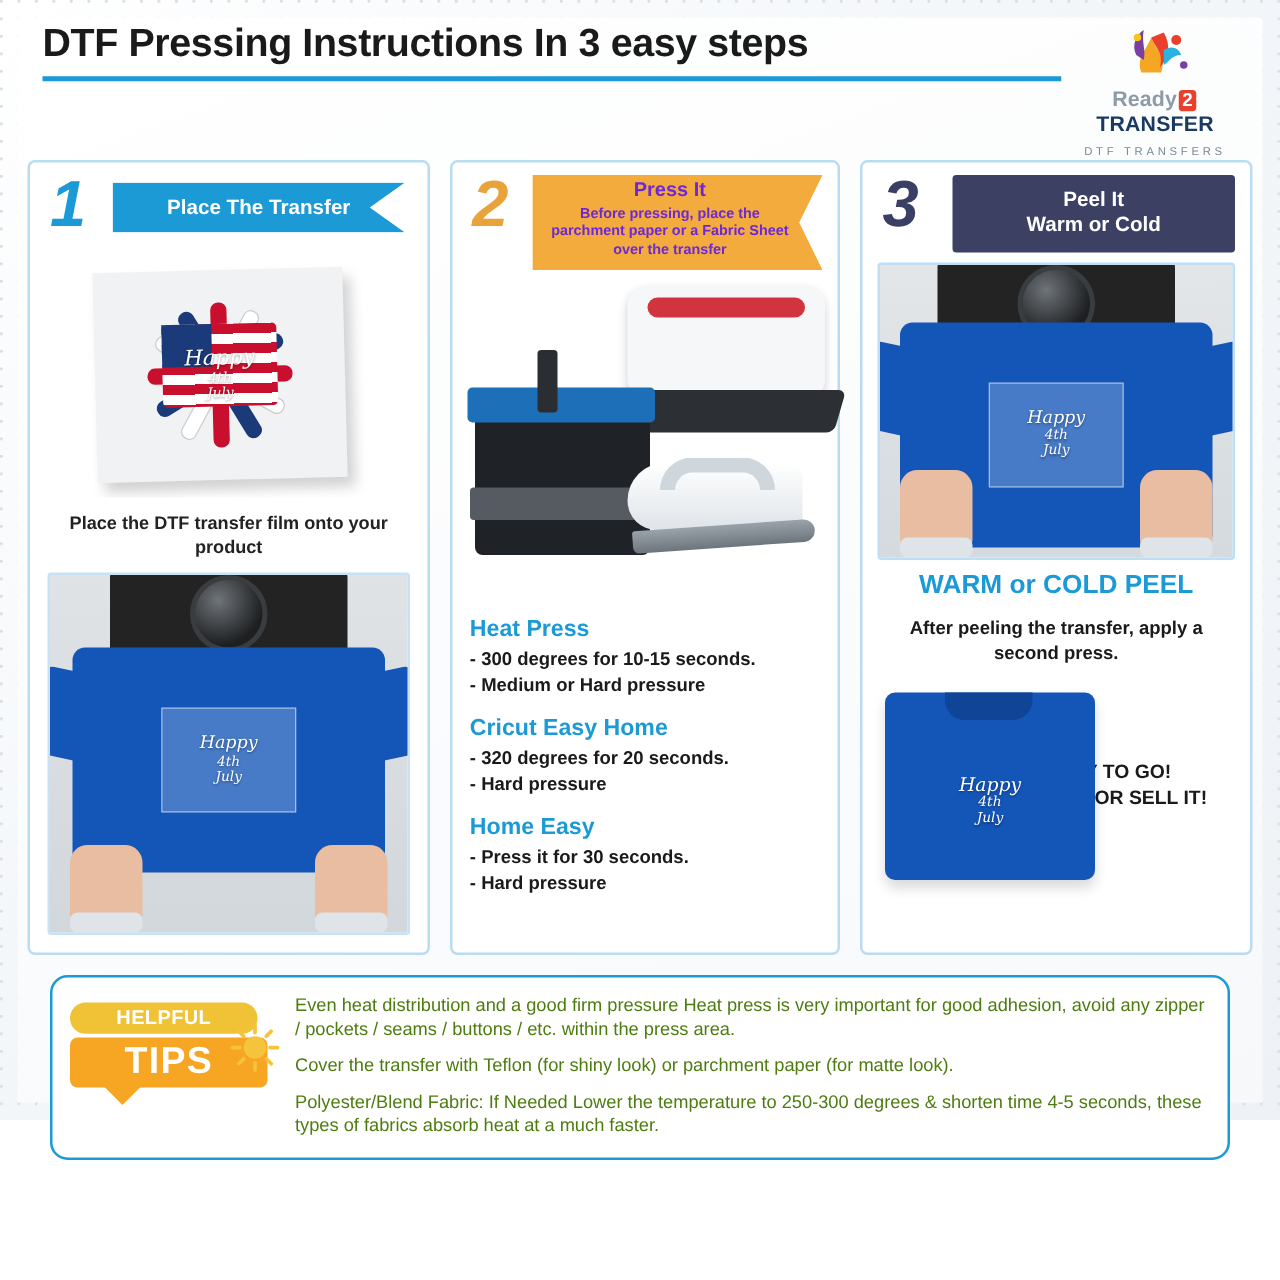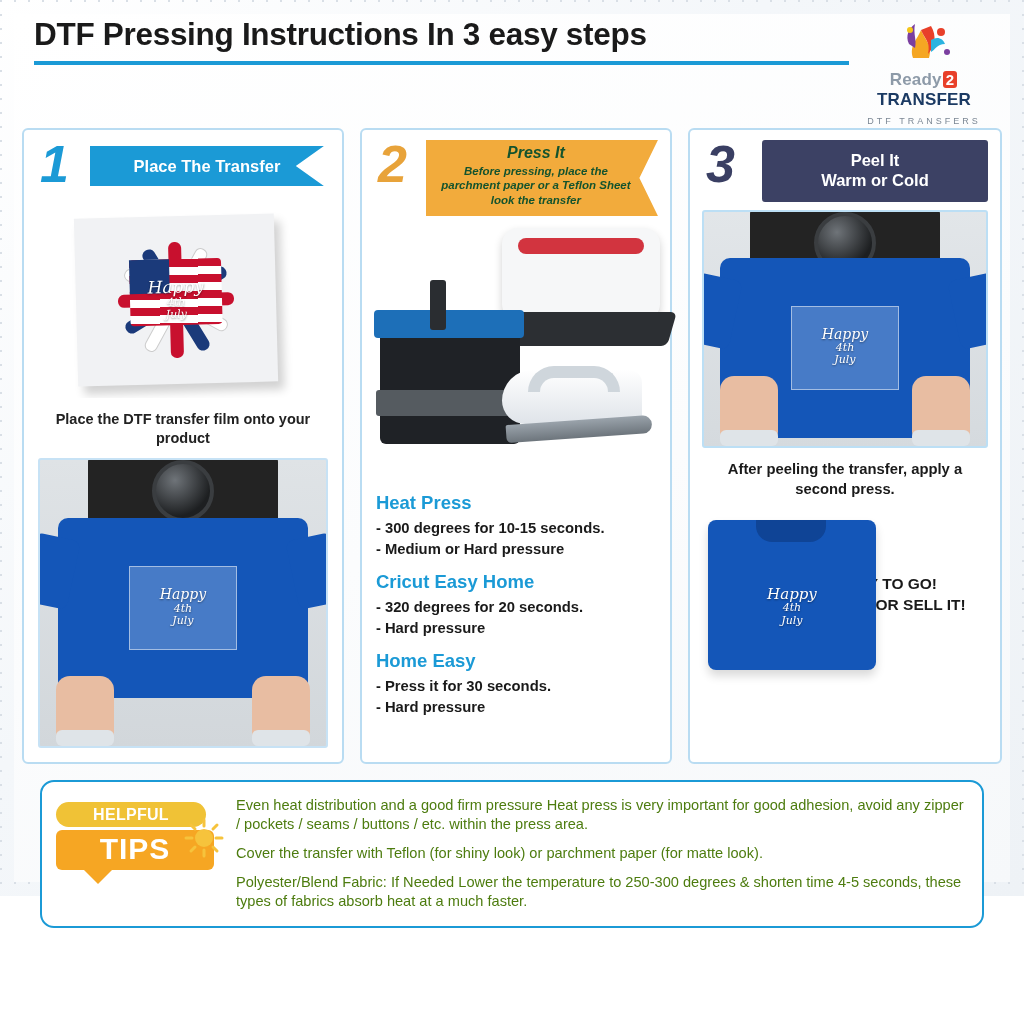--- a/index.html
+++ b/index.html
@@ -77,23 +77,23 @@
     position: absolute; left: 54px; top: 6px; right: 6px; height: 40px;
     display: flex; align-items: center; justify-content: center;
     color: #fff; font-weight: bold; font-size: 16.5px; text-align: left;
     line-height: 1.15; padding: 0 10px;
   }
   .rb-blue { background: #1b9ad6; clip-path: polygon(0 0, 100% 0, 88% 50%, 100% 100%, 0 100%); }
 
   .banner2 { height: 76px; }
   .ribbon2 {
     position: absolute; left: 52px; top: 0; right: 0; height: 76px;
-    background: #f2ab3c; color: #14532d;
+    background: #f2ab3c; color: #6d28d9;
     clip-path: polygon(0 0, 100% 0, 92% 50%, 100% 100%, 0 100%);
-    padding: 4px 26px 4px 14px; text-align: center; font-style: italic;
+    padding: 4px 26px 4px 14px; text-align: center;
   }
   .ribbon2 .b-title { font-size: 16px; font-weight: bold; }
   .ribbon2 .b-sub { font-size: 11.5px; font-weight: bold; line-height: 1.25; margin-top: 2px; }
 
   .banner3 { height: 64px; }
   .ribbon3 {
     position: absolute; left: 60px; top: 0; right: 0; height: 62px;
     background: #3c4164; color: #fff; border-radius: 3px;
     display: flex; flex-direction: column; align-items: center; justify-content: center;
     font-weight: bold; font-size: 16.5px; line-height: 1.2;
@@ -371,21 +371,21 @@
               <div class="cuff"></div>
             </div>
       </div>
     </div>
 
     <div class="col col2">
       <div class="banner banner2">
         <div class="stepnum num-orange">2</div>
         <div class="ribbon2">
           <div class="b-title">Press It</div>
-          <div class="b-sub">Before pressing, place the parchment paper or a Teflon Sheet look the transfer</div>
+          <div class="b-sub">Before pressing, place the parchment paper or a Fabric Sheet over the transfer</div>
         </div>
       </div>
 
       <div class="equip">
         <div class="ep"></div>
         <div class="ep-base"></div>
         <div class="hp-body"></div>
         <div class="hp-top"></div>
         <div class="hp-arm"></div>
         <div class="hp-plate"></div>
@@ -435,20 +435,21 @@
             </div>
           </div>
         </div>
         <div class="hand l">
               <div class="cuff"></div>
             </div>
         <div class="hand r">
               <div class="cuff"></div>
             </div>
       </div>
+      <div class="peel-label">WARM or COLD PEEL</div>
       <div class="after-text">After peeling the transfer, apply a second press.</div>
 
       <div class="ready-row">
         <div class="folded">
           <div class="folded-shirt">
             <div class="folded-collar"></div>
             <div class="script" style="font-size:15px;top:58%">
               <span>Happy</span>
               <span class="sm">4th</span>
               <span class="sm">July</span>

